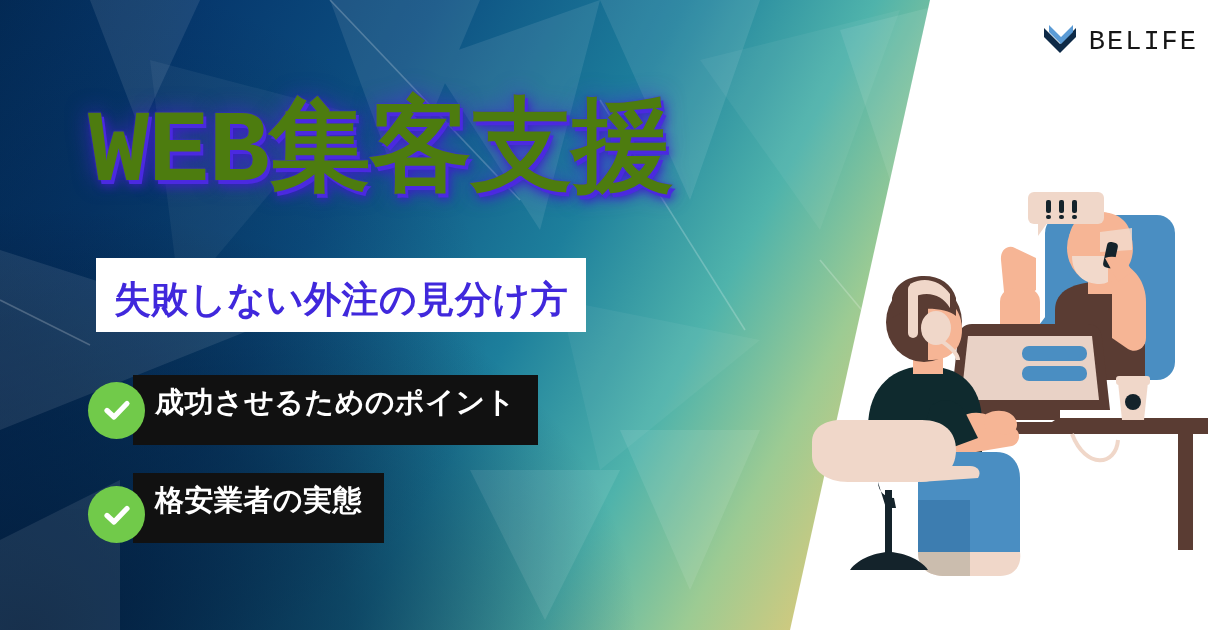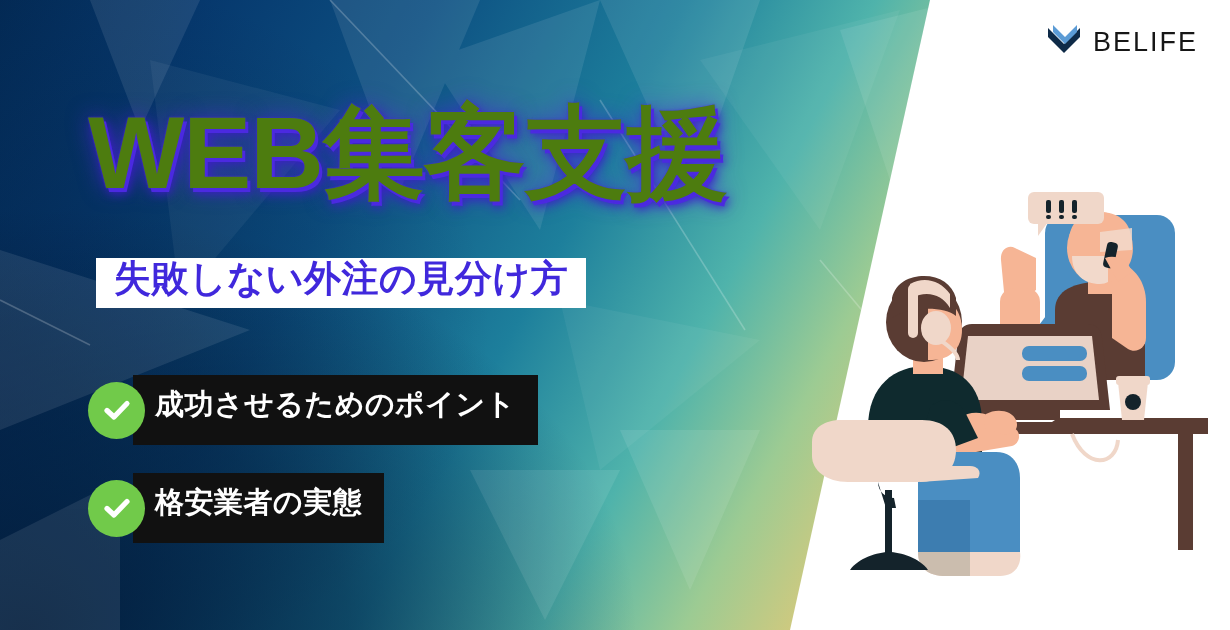--- a/index.html
+++ b/index.html
@@ -8,20 +8,21 @@
     overflow:hidden;
     background:#ffffff;
     font-family:"Liberation Sans", sans-serif;
   }
 
   #banner {
     position:relative;
     width:1230px; height:630px;
     background:#ffffff;
     overflow:hidden;
+    font-family:Liberation Mono, monospace;
   }
 
   
   .bg-panel {
     position:absolute;
     left:0; top:0;
     width:1230px; height:630px;
     background:
       linear-gradient(118deg,
         #032a55 0%,
@@ -83,21 +84,21 @@
       3px 4px 0 #4b2ae0,
       4px 6px 10px rgba(62,26,200,0.85),
       0 0 22px rgba(78,40,220,0.75);
   }
 
   
   .subtitle-band {
     position:absolute;
     left:96px; top:258px;
     background:#ffffff;
-    padding:0 18px 9px 18px;
+    padding:24px 18px 9px 18px;
     display:inline-block;
   }
   .subtitle-text {
     font-size:37px;
     font-weight:bold;
     color:#4028dc;
     line-height:1.12;
     letter-spacing:0.5px;
     white-space:nowrap;
   }
@@ -105,21 +106,21 @@
   
   .bullets {
     position:absolute;
     left:88px; top:375px;
   }
   .bullet-row {
     display:flex;
     align-items:center;
     margin-bottom:28px;
   }
-  .bullet-row:last-child { margin-bottom:0; }
+  .bullet-row:last-child { margin-bottom:0;align-items:flex-end; }
   .check-circle {
     width:57px; height:57px;
     border-radius:50%;
     background:#71ca4a;
     display:flex; align-items:center; justify-content:center;
     flex:0 0 auto;
     position:relative;
     z-index:2;
   }
   .check-circle svg { display:block; }

